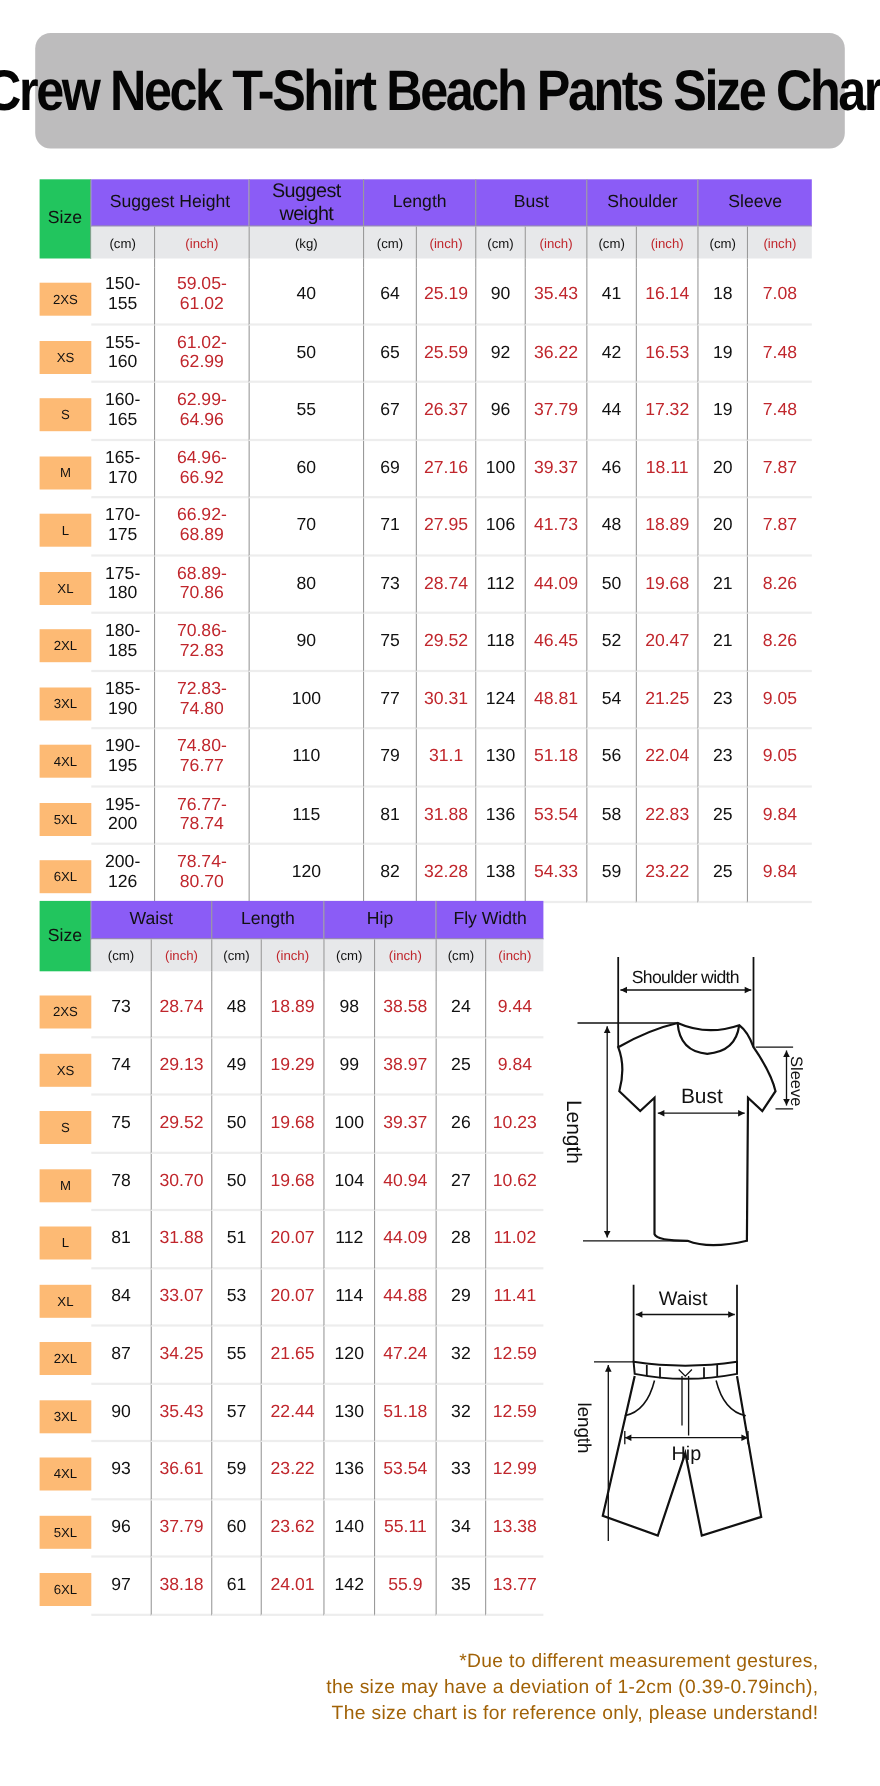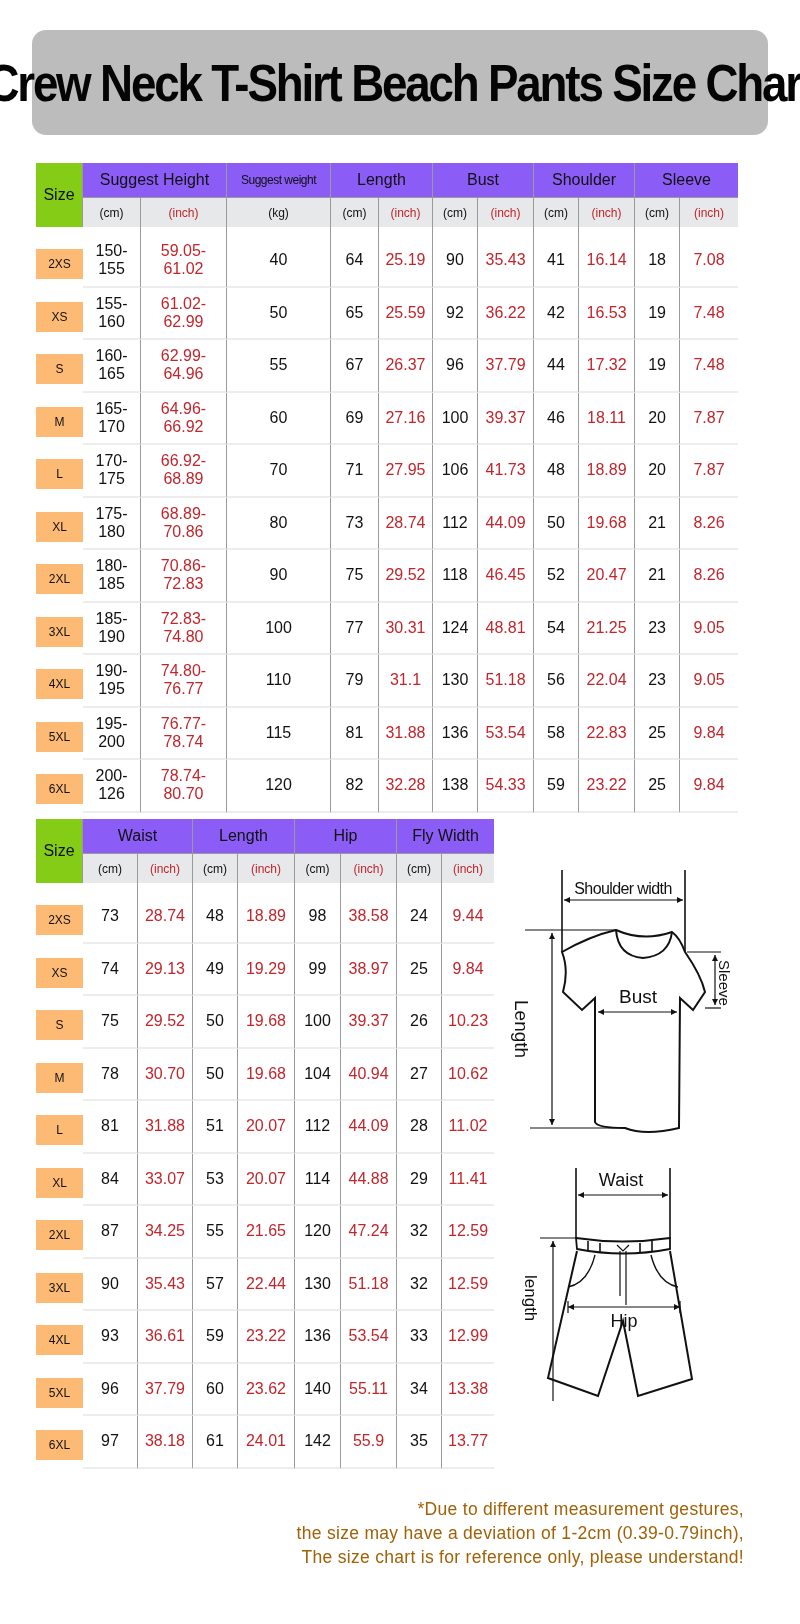--- a/index.html
+++ b/index.html
@@ -8,21 +8,21 @@
   .title-box { position:absolute; left:32px; top:30px; width:736px; height:105px;
                background:#bdbcbd; border-radius:14px; display:flex; align-items:center; justify-content:center; }
   .title-text { font-family:"Liberation Sans Narrow","Liberation Sans", sans-serif; font-weight:bold;
                 font-size:52px; letter-spacing:-2.5px; color:#050505; transform:scaleX(0.88); white-space:nowrap; }
 
   table.sz { position:absolute; border-collapse:separate; border-spacing:0; table-layout:fixed; }
   table.sz td, table.sz th { padding:0; text-align:center; vertical-align:middle; font-weight:normal; }
   .hdr1 th { background:#8b5cf6; height:34px; font-size:16px; color:#111; border-left:1px solid #9a9a9a; border-bottom:1px solid #9a9a9a; }
   .hdr2 th { background:#e7e8ea; height:29px; font-size:12px; border-left:1px solid #9a9a9a; }
   .hdr2 th.in, td.in { color:#c0262c; }
-  th.sizeh { background:#84cc16; font-size:16px; border-left:none !important; border-right:1px solid #9a9a9a; border-bottom:none !important; }
+  th.sizeh { background:#22c55e; font-size:16px; border-left:none !important; border-right:1px solid #9a9a9a; border-bottom:none !important; }
   .hdr1 th.first-grp { border-left:none; }
   .hdr2 th.first-sub { border-left:none; }
   td { font-size:16px; height:50.5px; border-left:1px solid #9a9a9a; border-bottom:2px solid #ededed; }
   td.size-cell { border-left:none; border-bottom:none; padding:0; }
   td.size-cell div { background:#fdba74; height:30px; margin-top:6px; display:flex; align-items:center; justify-content:center; font-size:12px; }
   td.nob { border-left:none; }
   .spacer td { height:8px; border:none; }
   .spacer td.sp-l { border-left:1px solid #9a9a9a; }
 
   #tbl1 { left:36px; top:163px; width:702px; }
@@ -51,21 +51,21 @@
       <col style="width:56px">
     <col style="width:45px">
       <col style="width:56px">
       <col style="width:45px">
       <col style="width:59px">
   </colgroup>
   <thead>
     <tr class="hdr1">
       <th rowspan="2" class="sizeh">Size</th>
       <th colspan="2" class="first-grp">Suggest Height</th>
-      <th style="font-size:12px;letter-spacing:-0.5px">Suggest weight</th>
+      <th style="font-size:18px;letter-spacing:-0.5px">Suggest weight</th>
       <th colspan="2">Length</th>
       <th colspan="2">Bust</th>
       <th colspan="2">Shoulder</th>
       <th colspan="2">Sleeve</th>
     </tr>
     <tr class="hdr2">
       <th class="first-sub">(cm)</th>
       <th class="in">(inch)</th>
       <th>(kg)</th>
       <th>(cm)</th>

